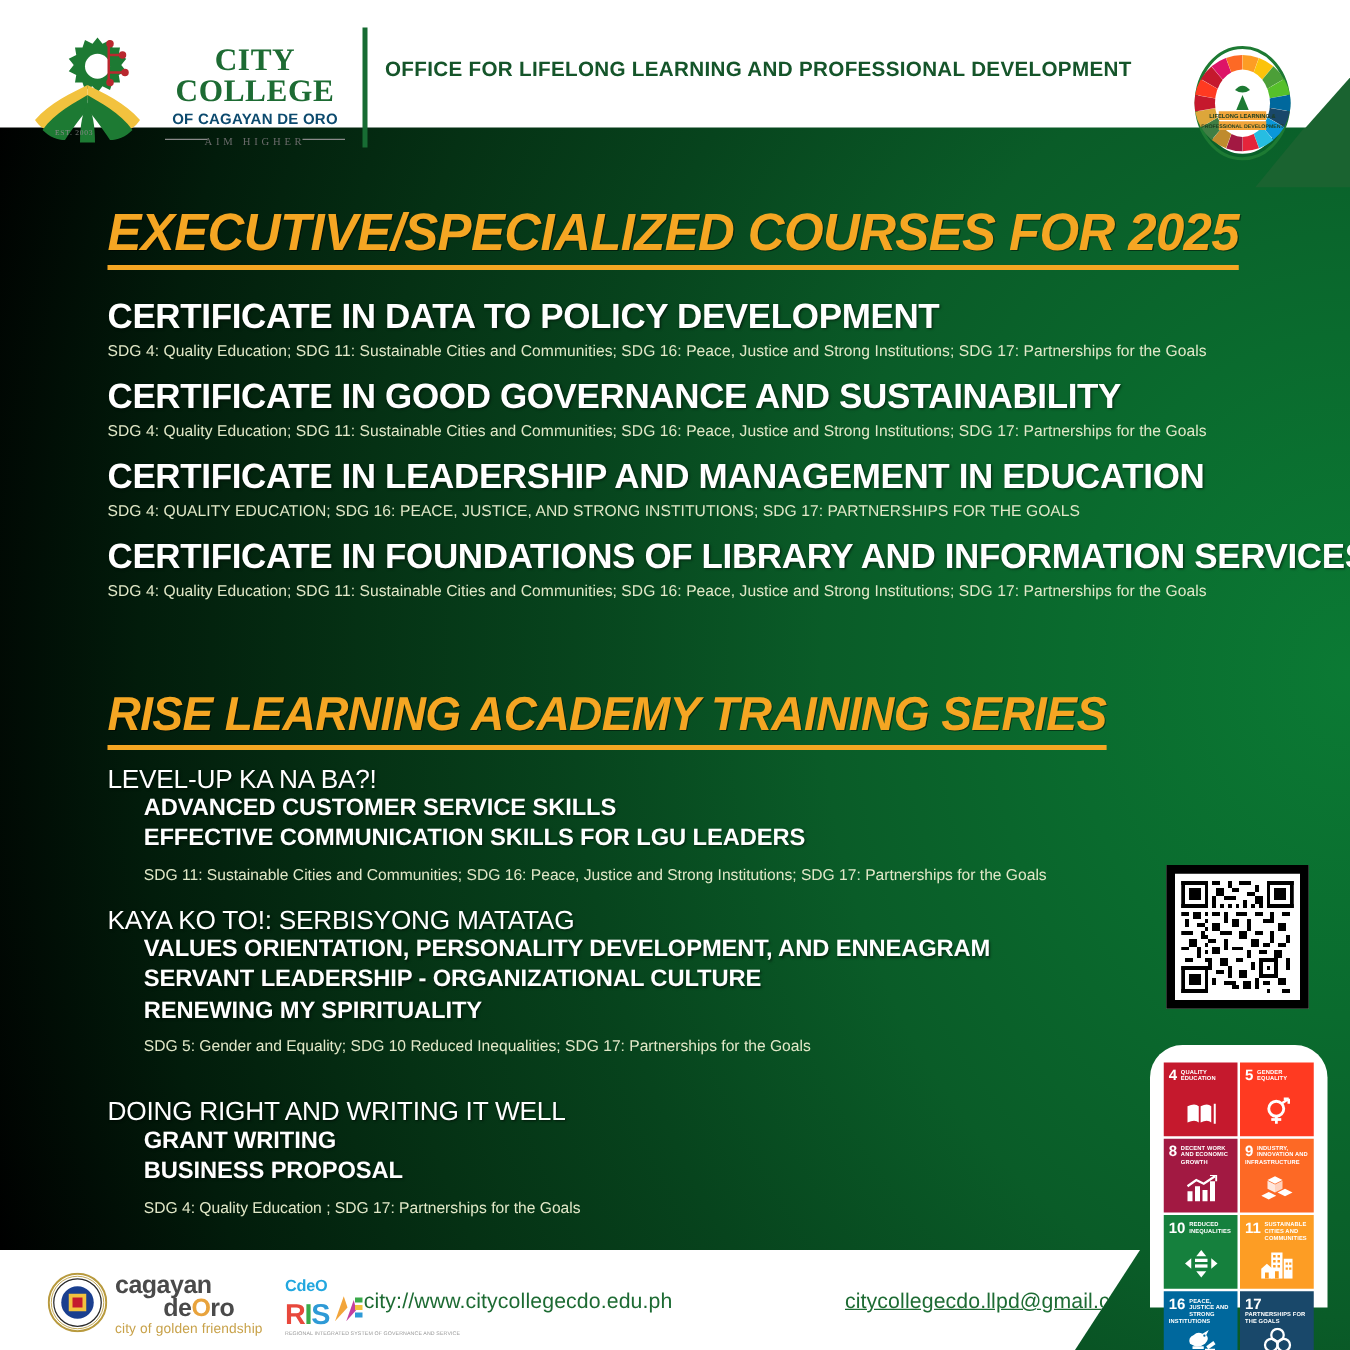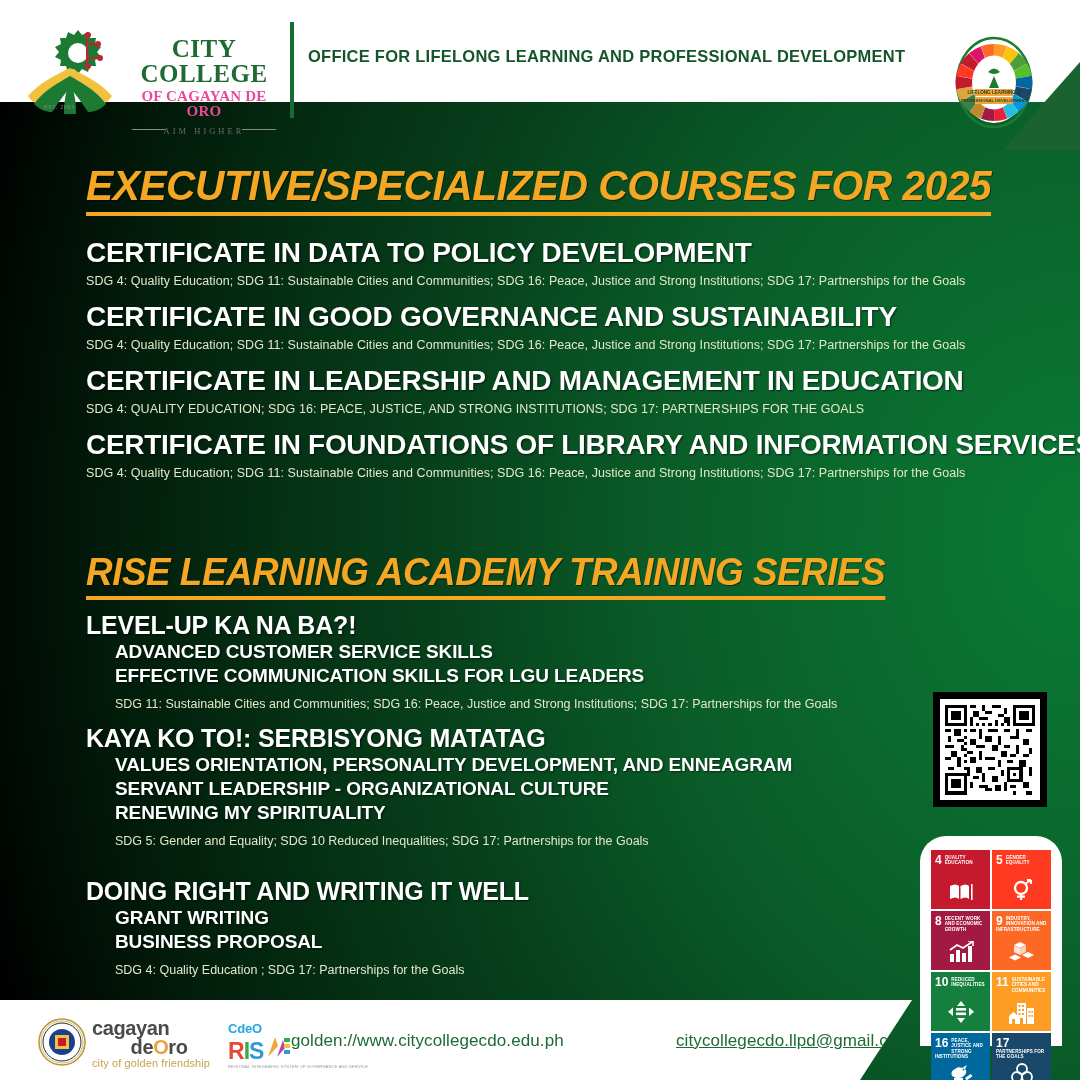--- a/index.html
+++ b/index.html
@@ -41,23 +41,23 @@
   .cc-logo { position:absolute; left:18px; top:24px; width:108px; height:96px; }
   .cc-logo svg { display:block; }
 
   .cc-wordmark { position:absolute; left:128px; top:36px; width:152px; text-align:center; }
   .cc-name {
     font-family:"Liberation Serif", serif;
     font-weight:700; font-size:25px; letter-spacing:.5px;
     color:#1d6b33; line-height:1;
   }
   .cc-sub {
-    font-family:Liberation Serif, serif;
-    font-weight:700; font-size:15px; letter-spacing:.2px;
-    color:#ec4899; margin-top:3px; line-height:1;
+    font-family:Liberation Sans, sans-serif;
+    font-weight:700; font-size:12px; letter-spacing:.2px;
+    color:#0c4a6e; margin-top:3px; line-height:1;
   }
   .cc-rule { position:relative; margin-top:7px; height:8px; }
   .cc-rule:before, .cc-rule:after {
     content:""; position:absolute; top:3px; height:1px; width:34px; background:#8a8a8a;
   }
   .cc-rule:before { left:4px; }
   .cc-rule:after  { right:4px; }
   .cc-tag {
     position:absolute; left:0; right:0; top:0;
     font-family:"Liberation Serif", serif;
@@ -110,21 +110,21 @@
     text-shadow:1px 1px 2px rgba(0,0,0,.6);
   }
   .course-sdg {
     font-size:12.5px; color:#e2e8c8; margin-top:7px;
     letter-spacing:.05px; font-weight:400;
   }
 
   
   .program { position:absolute; left:86px; z-index:3; white-space:nowrap; }
   .program-title {
-    font-weight:700; font-size:25px; color:#ffffff;
+    font-weight:400; font-size:21px; color:#ffffff;
     letter-spacing:-.2px; line-height:1.1;
     text-shadow:1px 1px 2px rgba(0,0,0,.6);
   }
   .program-item {
     font-weight:700; font-size:19px; color:#ffffff;
     margin-left:29px; line-height:1.28;
     letter-spacing:-.1px;
     text-shadow:1px 1px 2px rgba(0,0,0,.55);
   }
   .program-sdg {
@@ -613,19 +613,19 @@
             <path d="M3 22 L10 2 L13 11 Z" fill="#f2a53b"></path>
             <path d="M12 22 L18 5 L20 13 Z" fill="#c33fa0"></path>
             <rect x="19" y="3" width="6" height="4" fill="#3aaa4a"></rect>
             <rect x="19" y="9" width="6" height="4" fill="#f2c23e"></rect>
             <rect x="19" y="15" width="6" height="4" fill="#2e9ad6"></rect>
           </svg>
         </div>
         <div class="ris-sub">REGIONAL INTEGRATED SYSTEM OF GOVERNANCE AND SERVICE</div>
       </div>
 
-      <div class="footer-url">golden://www.citycollegecdo.edu.ph</div>
+      <div class="footer-url">city://www.citycollegecdo.edu.ph</div>
       <div class="footer-email">citycollegecdo.llpd@gmail.com</div>
 
     </div>
   </div>
 
 </div>
 
 </body></html>

